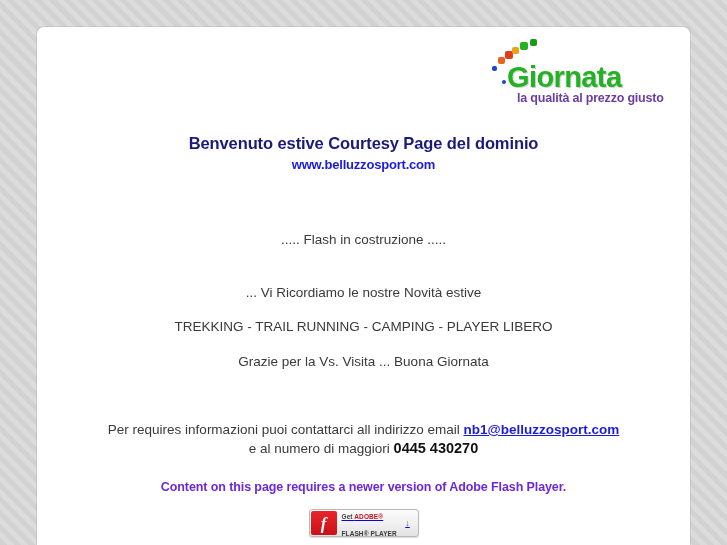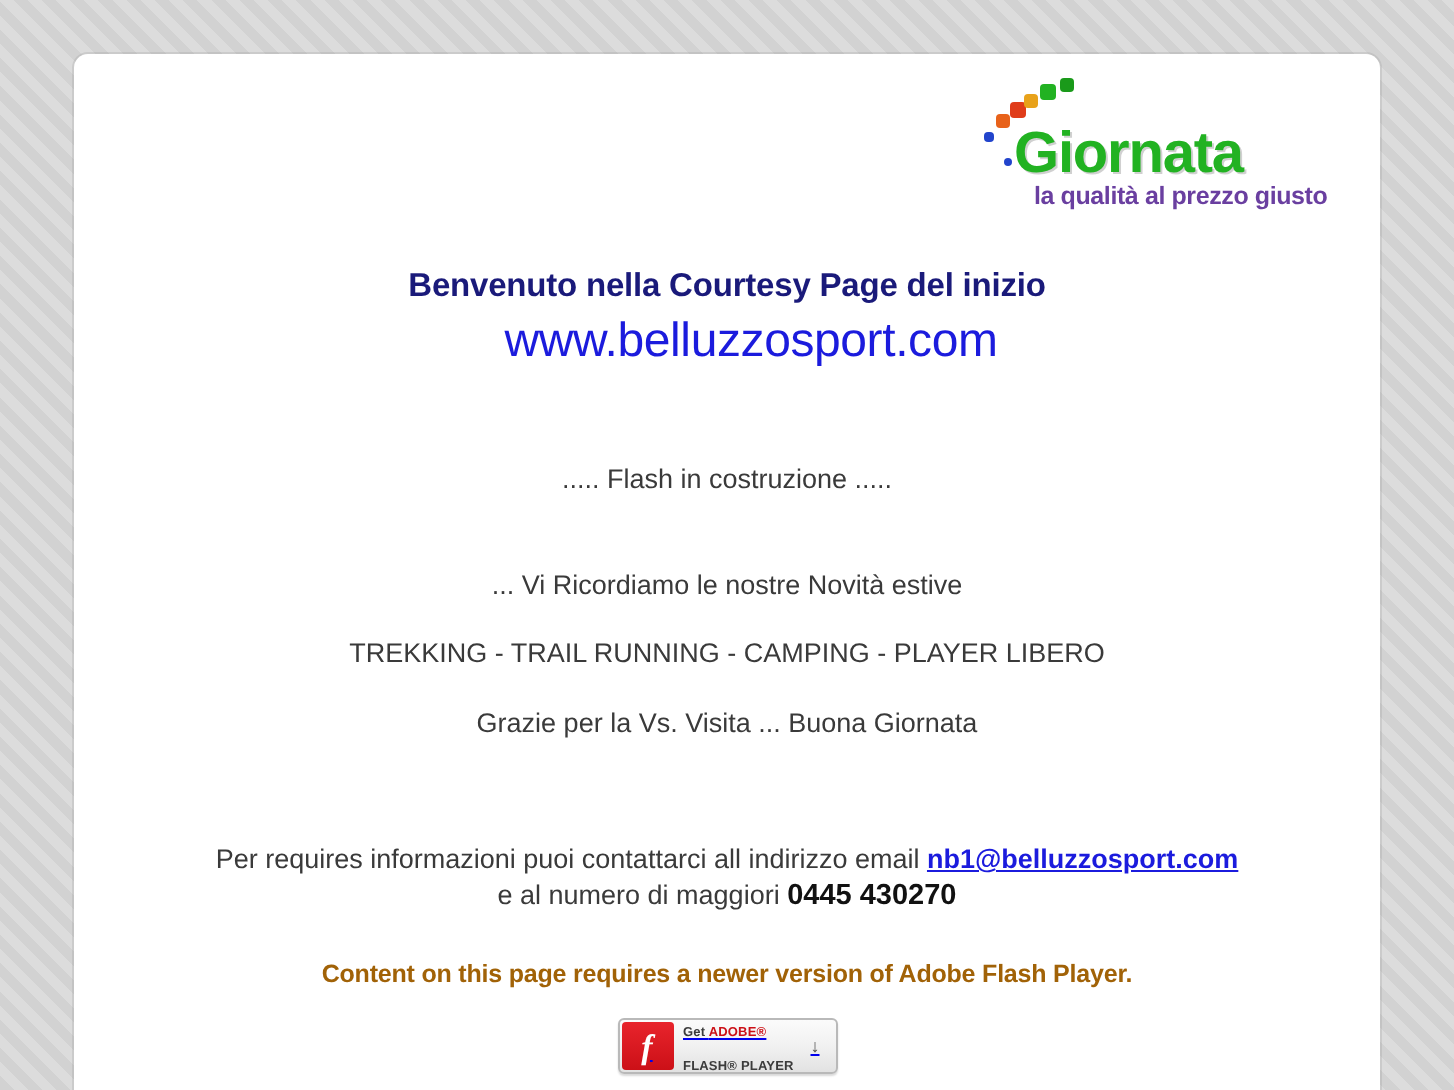--- a/index.html
+++ b/index.html
@@ -93,25 +93,25 @@
     width: 100%;
     text-align: center;
     font-size: 16.5px;
     font-weight: bold;
     color: #1a1a7a;
     letter-spacing: -0.1px;
   }
   #domain-line {
     position: absolute;
     top: 130px;
-    left: 12px;
-    width: 100%;
-    text-align: center;
-    font-size: 24px;
-    font-weight: normal;
+    left: 0;
+    width: 100%;
+    text-align: center;
+    font-size: 13px;
+    font-weight: bold;
     color: #1b1bdd;
     letter-spacing: -0.2px;
   }
 
   
   .body-line {
     position: absolute;
     left: 0;
     width: 100%;
     text-align: center;
@@ -158,21 +158,21 @@
 
   
   #flash-notice {
     position: absolute;
     top: 453px;
     left: 0;
     width: 100%;
     text-align: center;
     font-size: 12.5px;
     font-weight: bold;
-    color: #a16207;
+    color: #6d28d9;
     letter-spacing: -0.1px;
   }
   #flash-badge {
     position: absolute;
     top: 482px;
     left: 50%;
     transform: translateX(-50%);
     width: 108px;
     height: 26px;
     background: linear-gradient(to bottom, #fbfbfb 0%, #f1f1f1 50%, #e2e2e2 100%);
@@ -242,21 +242,21 @@
         <span class="dot" style="left: 8px; top: 19px; width: 7px; height: 7px; background: rgb(232, 98, 26);"></span>
         <span class="dot" style="left: 15px; top: 13px; width: 8px; height: 8px; background: rgb(224, 60, 26);"></span>
         <span class="dot" style="left: 22px; top: 9px; width: 7px; height: 7px; background: rgb(232, 162, 26);"></span>
         <span class="dot" style="left: 30px; top: 4px; width: 8px; height: 8px; background: rgb(34, 178, 34);"></span>
         <span class="dot" style="left: 40px; top: 1px; width: 7px; height: 7px; background: rgb(26, 154, 26);"></span>
       </div>
     <div id="logo-wordmark"><span class="lead-dot"></span><span>Giornata</span></div>
     <div id="logo-tagline">la qualità al prezzo giusto</div>
   </div>
 
-  <div id="headline">Benvenuto nella Courtesy Page del inizio</div>
+  <div id="headline">Benvenuto estive Courtesy Page del dominio</div>
   <div id="domain-line">www.belluzzosport.com</div>
 
   <div class="body-line" id="line-construz">..... Flash in costruzione .....</div>
   <div class="body-line" id="line-novita">... Vi Ricordiamo le nostre Novità estive</div>
   <div class="body-line" id="line-categorie">TREKKING - TRAIL RUNNING - CAMPING - PLAYER LIBERO</div>
   <div class="body-line" id="line-grazie">Grazie per la Vs. Visita ... Buona Giornata</div>
 
   <div id="contact-line"><span>Per requires informazioni puoi contattarci all indirizzo email </span><a id="contact-email" href="#">nb1@belluzzosport.com</a></div>
   <div id="phone-line"><span>e al numero di maggiori </span><span id="phone-number">0445 430270</span></div>
 

